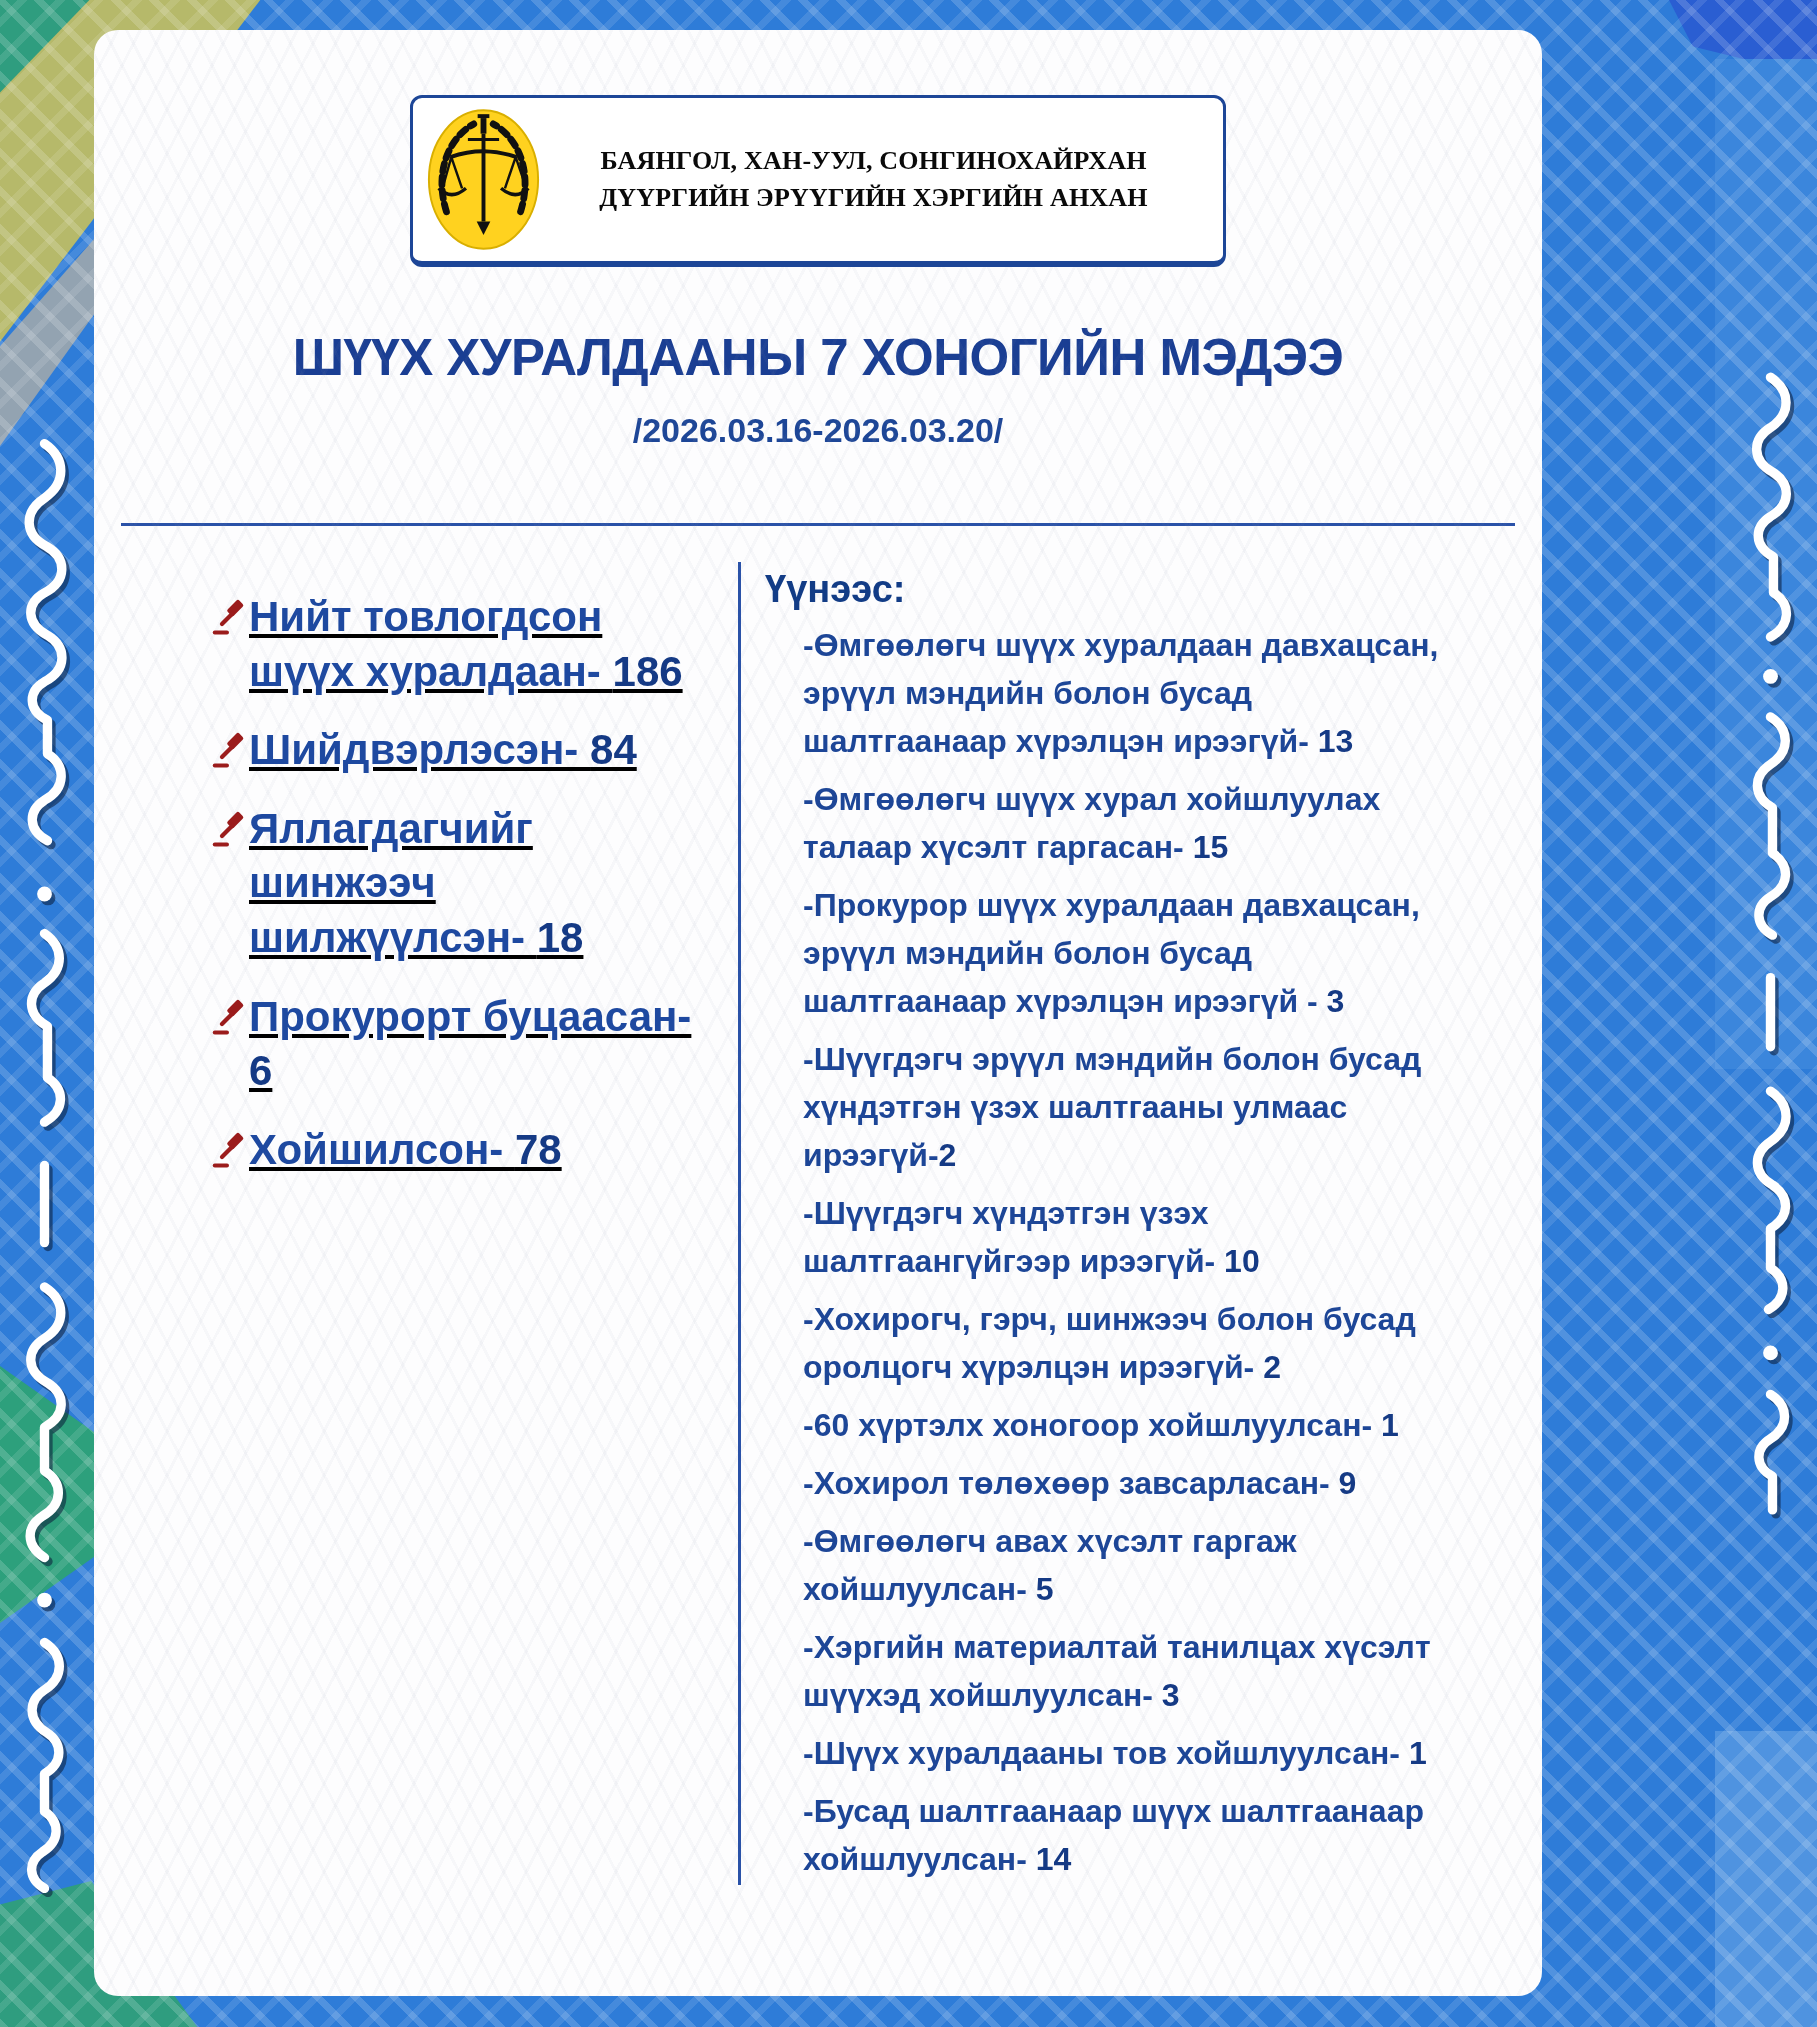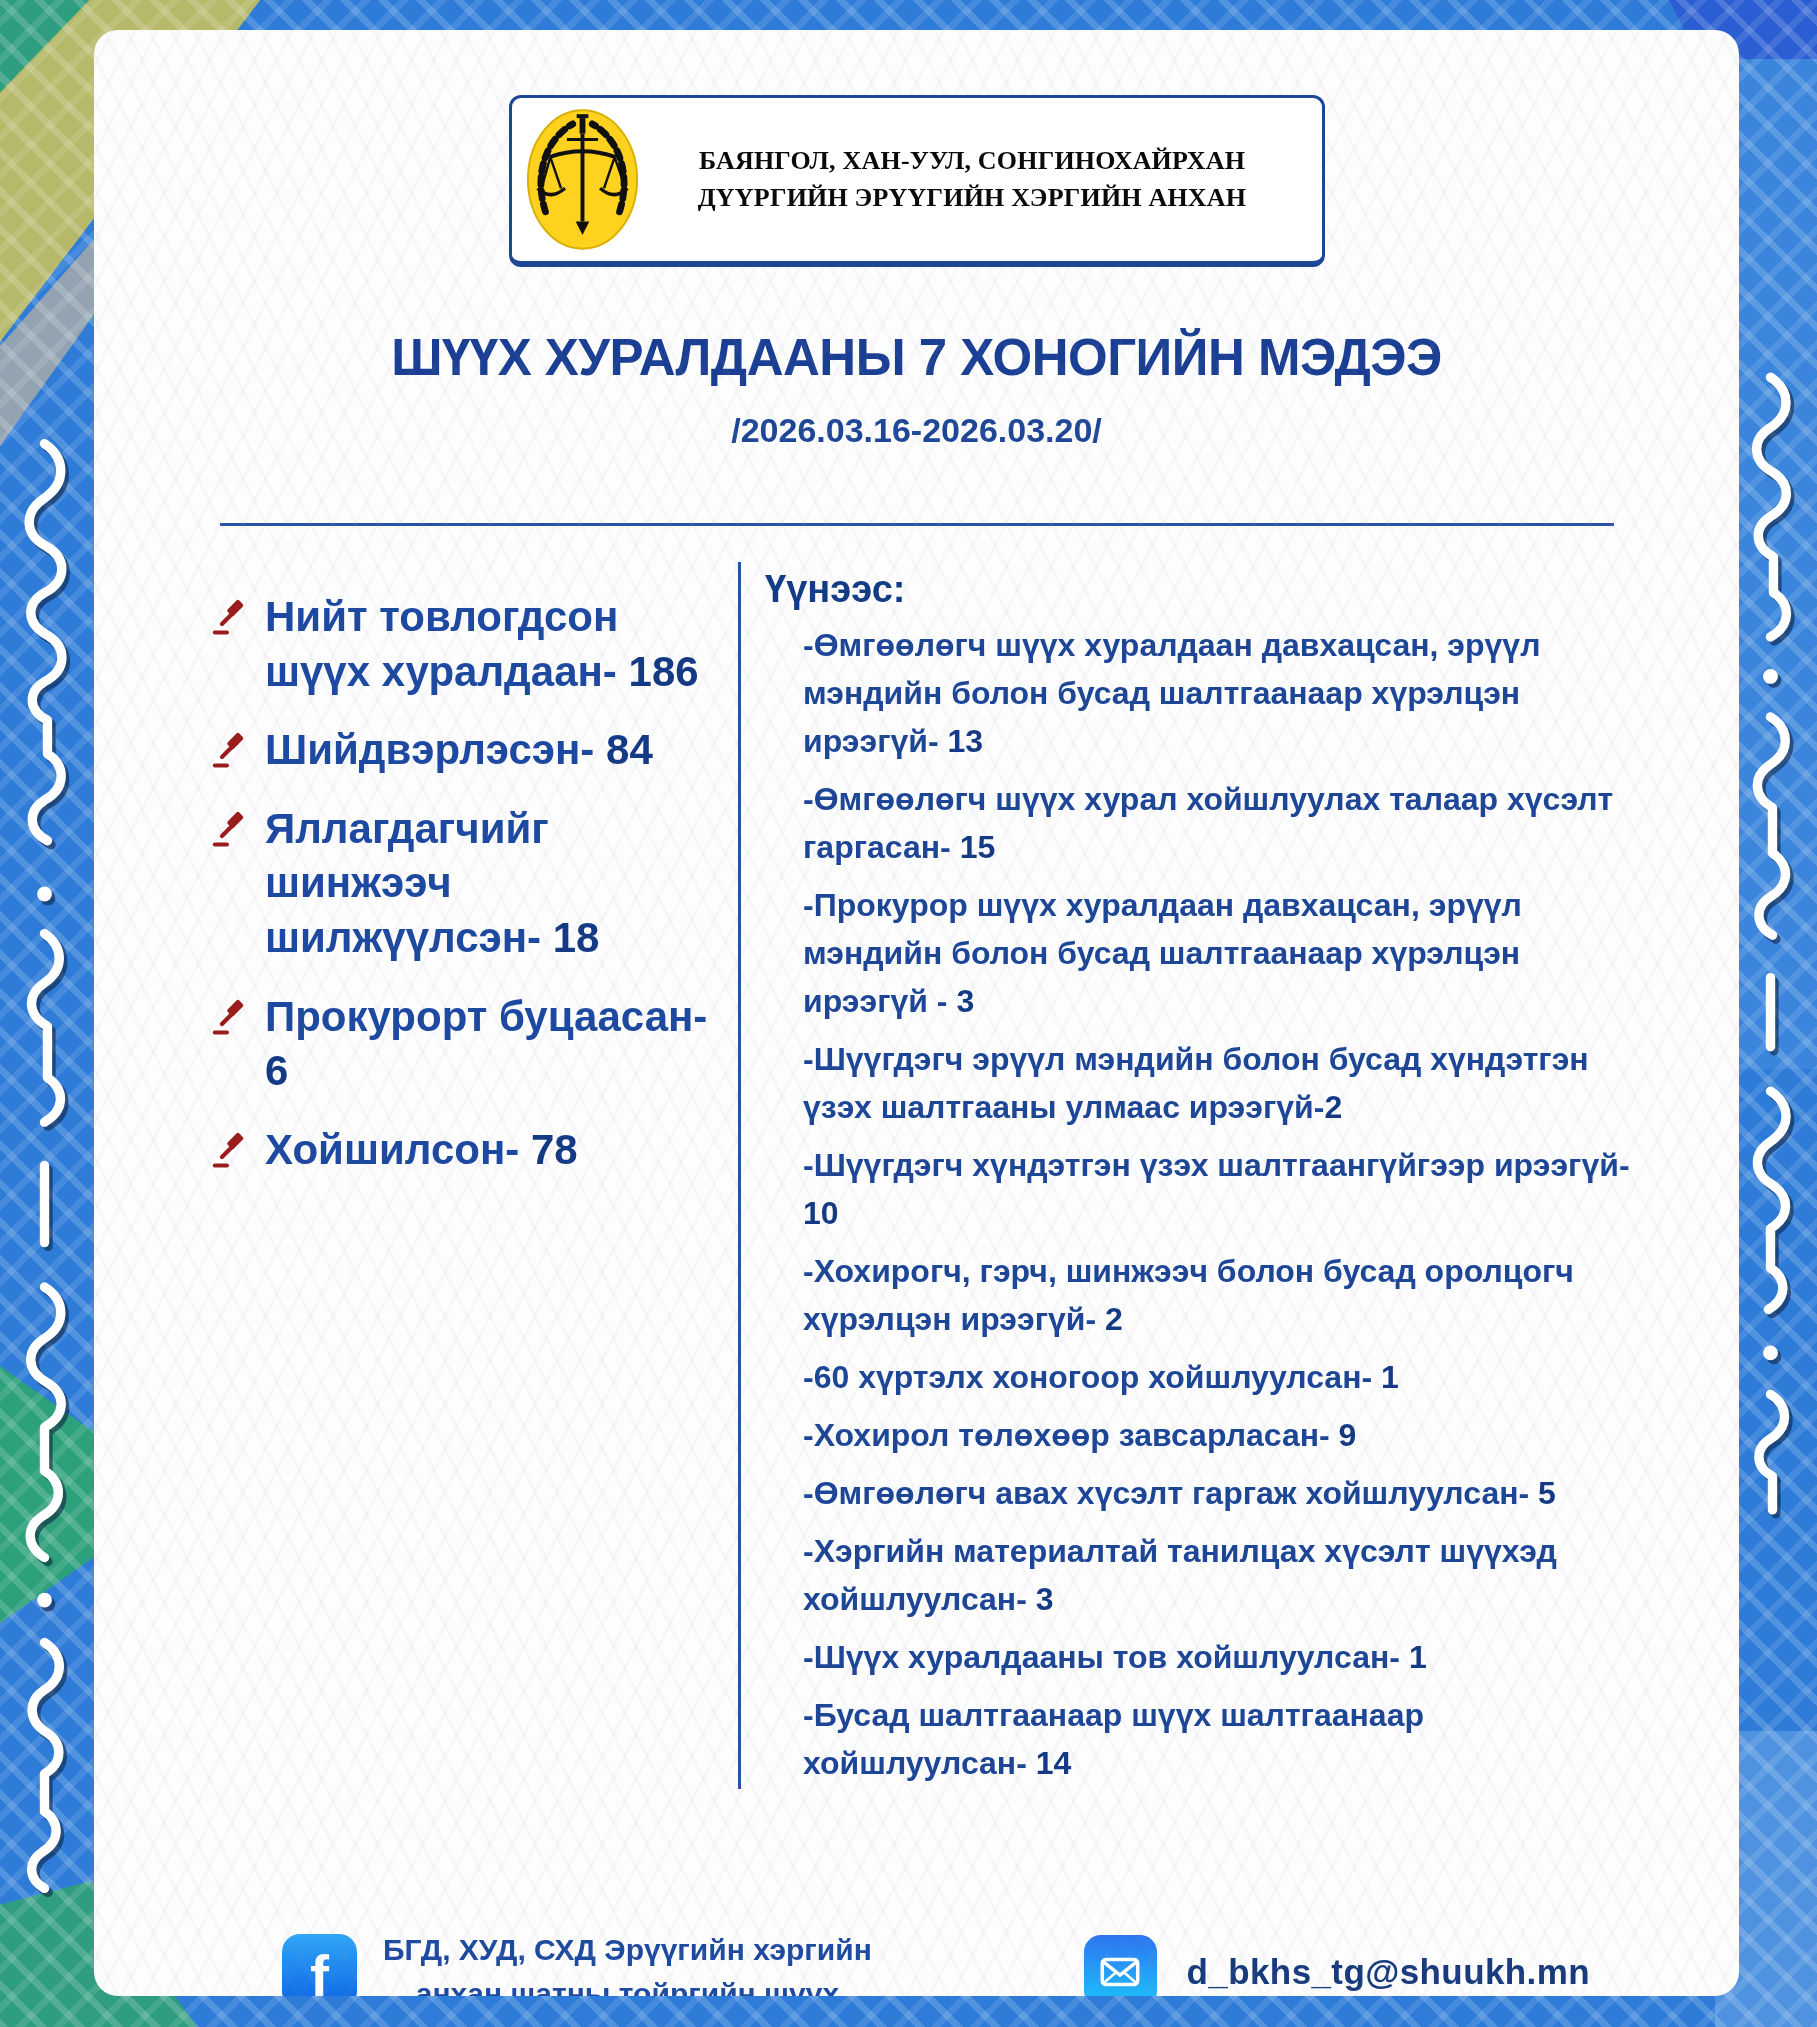--- a/index.html
+++ b/index.html
@@ -28,21 +28,21 @@
     position:absolute;inset:0;pointer-events:none;
     background:
       repeating-linear-gradient(45deg,rgba(255,255,255,.17) 0 7px,transparent 7px 27px),
       repeating-linear-gradient(-45deg,rgba(255,255,255,.11) 0 7px,transparent 7px 27px);
   }
   .script{position:absolute;}
   .script-left{left:5px;top:428px;}
   .script-right{left:1731px;top:364px;}
   
   .card{
-    position:absolute;left:94px;top:30px;width:1645px;height:1966px;
+    position:absolute;left:94px;top:30px;width:1448px;height:1966px;
     background:#fdfdfe;border-radius:24px;overflow:hidden;
   }
   .card::before{
     content:"";position:absolute;inset:0;pointer-events:none;
     background:
       repeating-linear-gradient(63deg,rgba(140,150,175,.06) 0 3px,transparent 3px 20px),
       repeating-linear-gradient(-63deg,rgba(140,150,175,.06) 0 3px,transparent 3px 20px);
   }
   .org-box{
     width:816px;margin:65px auto 0;box-sizing:border-box;min-height:166px;
@@ -54,21 +54,21 @@
   .org-name{
     flex:1;text-align:center;font-family:"Liberation Serif",serif;
     font-weight:700;font-size:26px;line-height:1.42;color:#0a0a0a;letter-spacing:0.2px;
   }
   .title{margin:61px 40px 0;text-align:center;font-size:51px;font-weight:800;
     color:#1a3e93;letter-spacing:-0.5px;}
   .date{margin-top:24px;text-align:center;font-size:34px;font-weight:700;color:#1d4697;}
   .hr{width:1394px;height:3px;background:#2a52a8;margin:73px auto 0;}
   .cols{display:flex;margin-top:36px;padding-left:115px;align-items:stretch;position:relative;}
   .summary{list-style:none;margin:28px 0 0;padding:0;width:503px;flex:0 0 auto;}
-  .summary li{display:flex;gap:16px;margin-bottom:24px;}
+  .summary li{display:flex;margin-bottom:24px;text-decoration:underline;}
   .gavel{width:40px;height:40px;flex:0 0 auto;margin-top:8px;}
   .s-txt{font-size:42px;font-weight:700;color:#1e49a0;line-height:1.3;}
   .s-txt b{font-weight:800;color:#153a85;}
   .vline{width:3px;background:#2a52a8;margin-left:26px;flex:0 0 auto;}
   .details{flex:1;padding:6px 95px 0 24px;}
   .d-head{font-size:38px;font-weight:800;color:#123c86;}
   .details p{margin:10px 0 2px;padding-left:38px;font-size:32px;font-weight:600;
     color:#1d4697;line-height:1.5;}
   .details p b{font-weight:800;color:#153a85;}
   .contact-row{display:flex;align-items:center;margin:139px 149px 0 188px;

